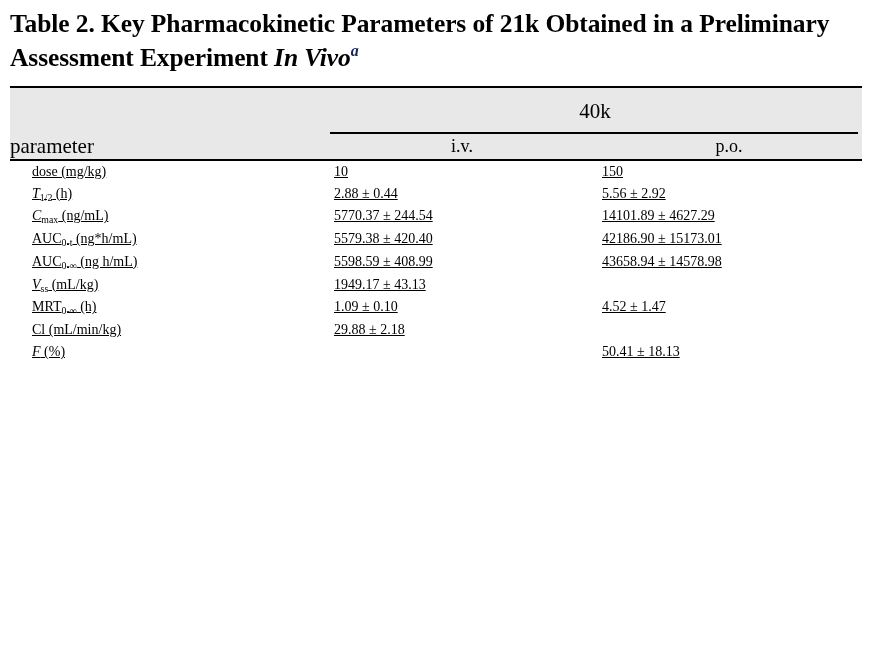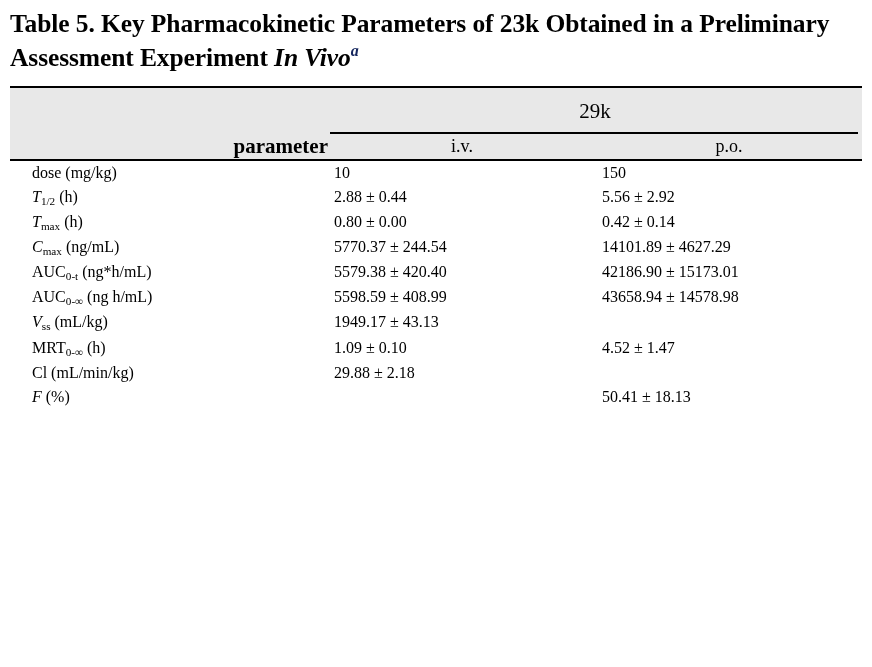--- a/index.html
+++ b/index.html
@@ -61,40 +61,40 @@
     padding: 11px 0 8px 0;
     position: relative;
   }
   .rule-under-21k {
     border-bottom: 2.5px solid #000;
     height: 0;
     margin: 0 4px 0 2px;
   }
   .hdr-blank { }
   .hdr-param {
-    text-align: right;
+    text-align: left;
     padding: 9px 0 9px 0;
     font-size: 21px;
-    font-weight: bold;
   }
   .hdr-iv, .hdr-po {
     text-align: center;
     padding: 9px 0 9px 0;
     font-size: 18px;
   }
   .rule-top-thick {
     border-top: 2.5px solid #000;
   }
   .rule-bottom-thick {
     border-bottom: 2.5px solid #000;
   }
   tbody td {
     padding: 3px 0 3px 0;
-    font-size: 16px;
+    font-size: 14px;
     vertical-align: baseline;
+    text-decoration: underline;
   }
   tbody td.param {
     padding-left: 22px;
   }
   tbody td.val {
     padding-left: 6px;
     margin-left: 47px;
   }
   sub {
     font-size: 0.70em;
@@ -118,34 +118,34 @@
     vertical-align: super;
   }
   .plusminus { white-space: nowrap; }
 </style>
 </head>
 <body>
 
 <div class="page">
 
   <div class="table-caption">
-    <span>Table 5. Key Pharmacokinetic Parameters of 23k Obtained in a Preliminary Assessment Experiment </span><span class="italic">In Vivo</span><sup class="footmark">a</sup>
+    <span>Table 2. Key Pharmacokinetic Parameters of 21k Obtained in a Preliminary Assessment Experiment </span><span class="italic">In Vivo</span><sup class="footmark">a</sup>
   </div>
 
   <table class="pk">
     <colgroup>
       <col class="c-param">
       <col class="c-iv">
       <col class="c-po">
     </colgroup>
     <thead>
       <tr class="head-top">
         <td class="hdr-blank rule-top-thick"></td>
         <td class="rule-top-thick" colspan="2">
-          <div class="hdr-21k">29k</div>
+          <div class="hdr-21k">40k</div>
           <div class="rule-under-21k"></div>
         </td>
       </tr>
       <tr class="head-sub">
         <td class="hdr-param rule-bottom-thick">parameter</td>
         <td class="hdr-iv rule-bottom-thick">i.v.</td>
         <td class="hdr-po rule-bottom-thick">p.o.</td>
       </tr>
     </thead>
     <tbody id="tbody">
@@ -153,25 +153,20 @@
           <td class="param">dose (mg/kg)</td>
           <td class="val"><span class="plusminus">10</span></td>
           <td class="val"><span class="plusminus">150</span></td>
         </tr>
         <tr>
           <td class="param"><span class="ital">T</span><sub>1/2</sub> (h)</td>
           <td class="val"><span class="plusminus">2.88 ± 0.44</span></td>
           <td class="val"><span class="plusminus">5.56 ± 2.92</span></td>
         </tr>
         <tr>
-          <td class="param"><span class="ital">T</span><sub>max</sub> (h)</td>
-          <td class="val"><span class="plusminus">0.80 ± 0.00</span></td>
-          <td class="val"><span class="plusminus">0.42 ± 0.14</span></td>
-        </tr>
-        <tr>
           <td class="param"><span class="ital">C</span><sub>max</sub> (ng/mL)</td>
           <td class="val"><span class="plusminus">5770.37 ± 244.54</span></td>
           <td class="val"><span class="plusminus">14101.89 ± 4627.29</span></td>
         </tr>
         <tr>
           <td class="param">AUC<sub>0-t</sub> (ng*h/mL)</td>
           <td class="val"><span class="plusminus">5579.38 ± 420.40</span></td>
           <td class="val"><span class="plusminus">42186.90 ± 15173.01</span></td>
         </tr>
         <tr>

